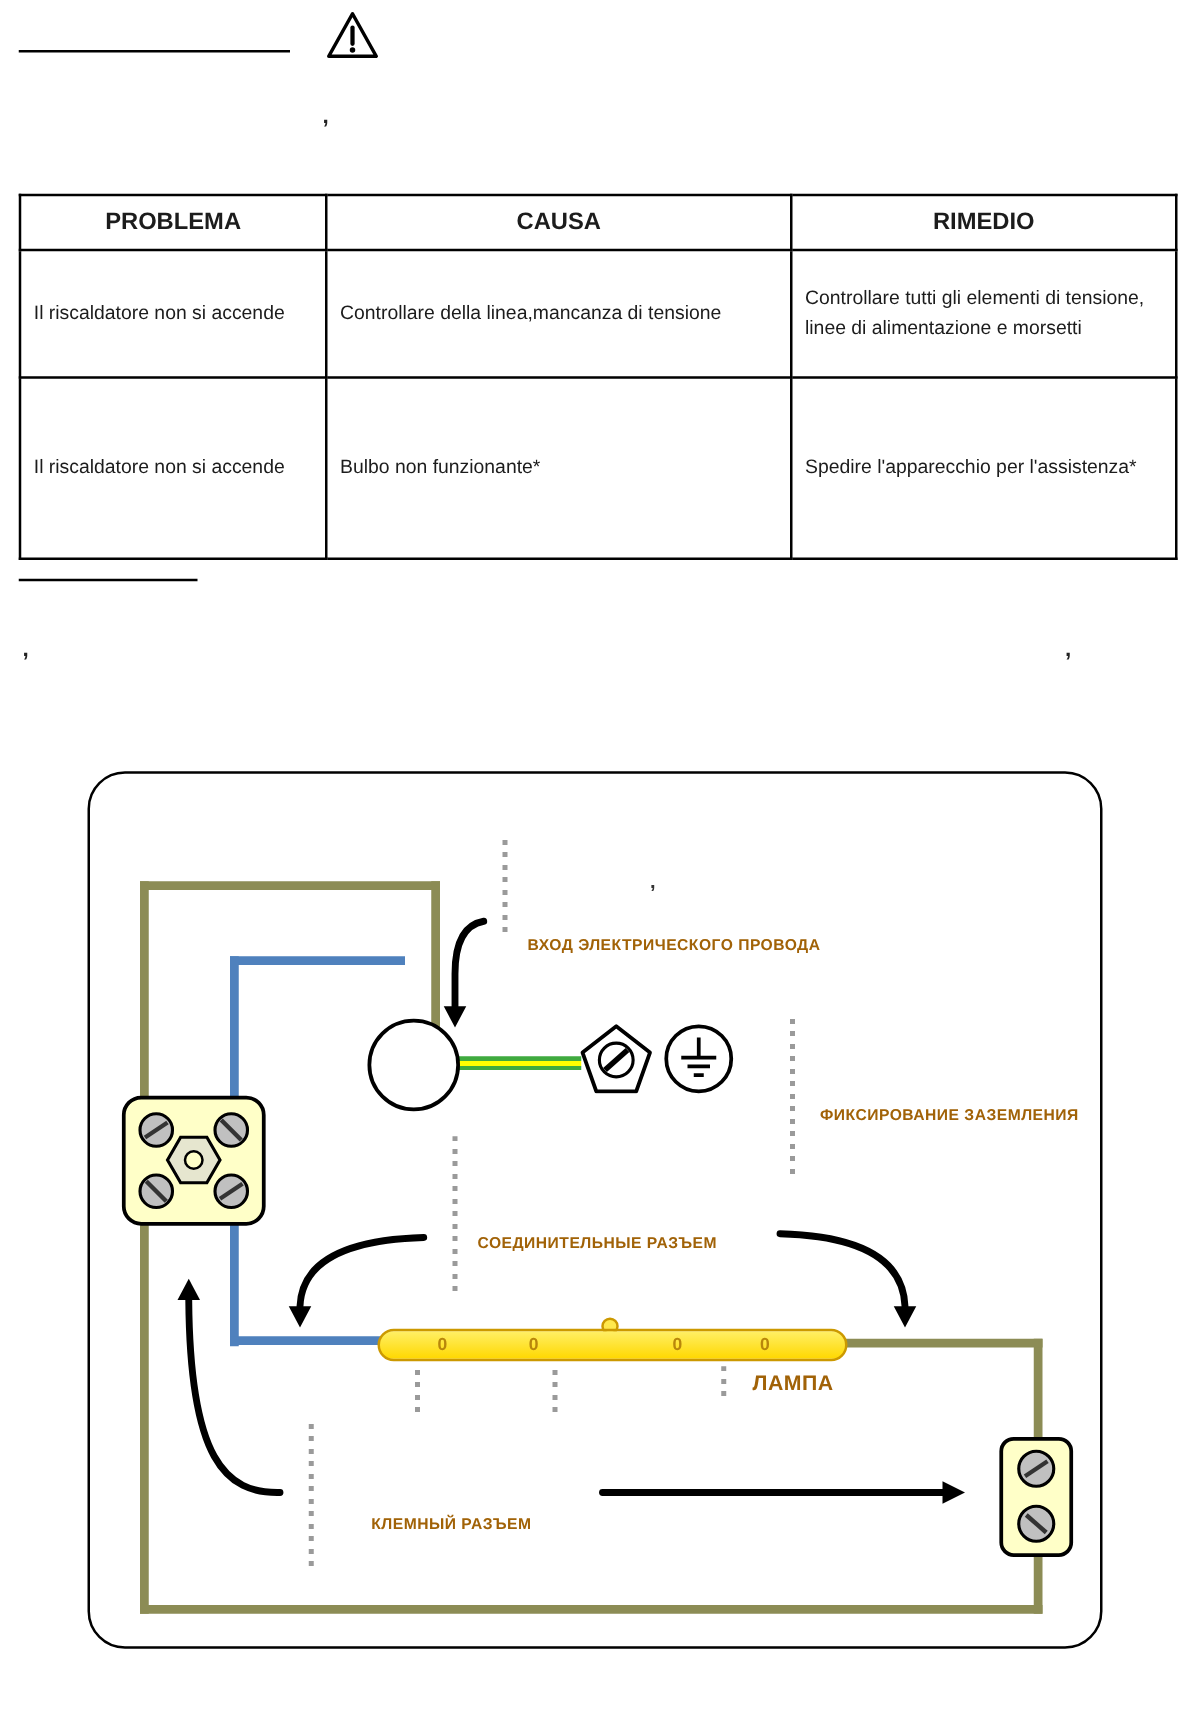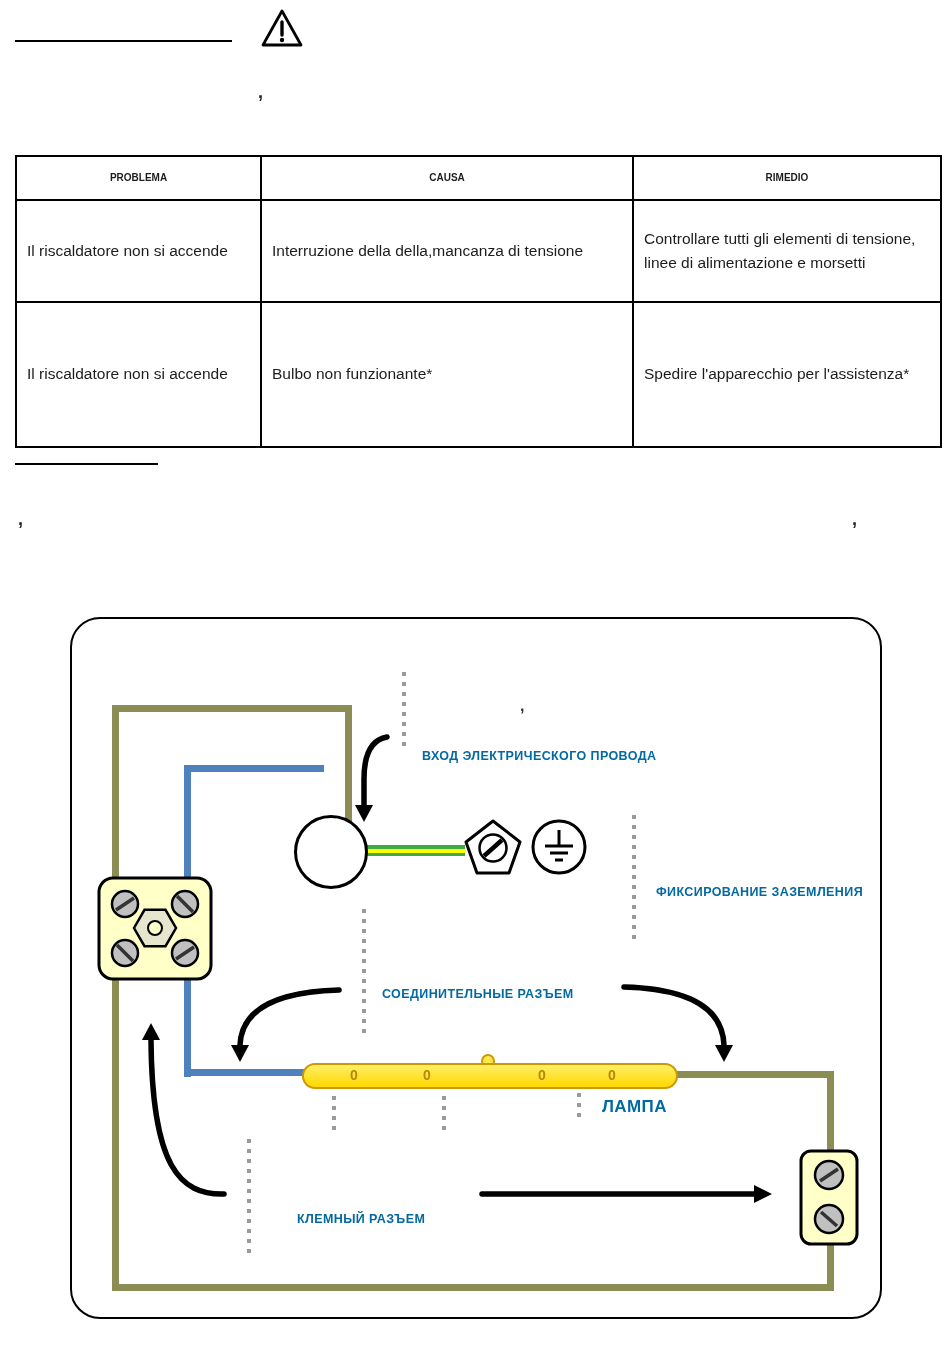--- a/index.html
+++ b/index.html
@@ -6,42 +6,42 @@
   .page{position:relative;width:950px;height:1369px;background:#fff;
         font-family:"Liberation Sans",sans-serif;color:#111;overflow:hidden;}
 
   .underline{position:absolute;border-top:2px solid #000;height:0;}
   .comma{position:absolute;font-size:18px;font-weight:bold;color:#222;line-height:1;}
 
   
   .tbl{position:absolute;left:15px;top:155px;width:925px;border-collapse:collapse;table-layout:fixed;}
   .tbl th,.tbl td{border:2px solid #000;font-size:15.5px;color:#1c1c1c;
                   padding:4px 10px;line-height:1.55;}
-  .tbl th{font-weight:bold;text-align:center;height:34px;font-size:10px;}
+  .tbl th{font-weight:bold;text-align:center;height:34px;font-size:19px;}
   .tbl td{text-align:left;vertical-align:middle;}
   .row1{height:102px;}
   .row2{height:145px;}
   .vtop{vertical-align:top;padding-top:8px;margin-left:38px;}
 
   
   .diagram{position:absolute;left:70px;top:617px;width:808px;height:698px;
            border:2px solid #000;border-radius:30px;background:#fff;}
   .wire{position:absolute;}
   .olive{background:#8c8c55;}
   .blue{background:#4f81bd;}
   .junction{position:absolute;left:222px;top:196px;width:68px;height:68px;border:3px solid #000;
             border-radius:50%;background:#fff;z-index:3;}
   .greenwire{position:absolute;left:293px;top:226px;width:100px;height:11px;z-index:2;
              background:linear-gradient(to bottom,#3faa3f 0 3.5px,#ffff00 3.5px 7.5px,#3faa3f 7.5px 11px);}
   .lamp{position:absolute;left:230px;top:444px;width:376px;height:26px;border-radius:13px;
         background:linear-gradient(#ffef66,#ffd800);border:2px solid #cc9900;z-index:2;box-sizing:border-box;}
   .lampmark{position:absolute;top:2px;font-size:14px;font-weight:bold;color:#b8860b;}
   .lampbump{position:absolute;left:409px;top:435px;width:14px;height:14px;border-radius:50%;
             background:#ffe84d;border:2px solid #cc9900;z-index:1;box-sizing:border-box;}
-  .dlabel{position:absolute;font-size:12.5px;font-weight:bold;color:#0369a1;
+  .dlabel{position:absolute;font-size:12.5px;font-weight:bold;color:#a16207;
           letter-spacing:.4px;white-space:nowrap;z-index:4;}
   .dots{position:absolute;width:4px;z-index:1;
         background-image:repeating-linear-gradient(to bottom,#9a9a9a 0px,#9a9a9a 4px,transparent 4px,transparent 10px);}
   .icon-abs{position:absolute;z-index:4;}
   .arrows{position:absolute;left:0;top:0;width:808px;height:698px;z-index:5;pointer-events:none;}
   .dcomma{position:absolute;left:448px;top:78px;font-size:16px;font-weight:bold;color:#333;}
 </style>
 </head>
 <body>
 
@@ -64,21 +64,21 @@
     <thead>
       <tr>
         <th>PROBLEMA</th>
         <th>CAUSA</th>
         <th>RIMEDIO</th>
       </tr>
     </thead>
     <tbody>
       <tr class="row1">
         <td>Il riscaldatore non si accende</td>
-        <td>Interruzione della della,mancanza di tensione</td>
+        <td>Controllare della linea,mancanza di tensione</td>
         <td>Controllare tutti gli elementi di tensione, linee di alimentazione e morsetti</td>
       </tr>
       <tr class="row2">
         <td>Il riscaldatore non si accende</td>
         <td class="vtop">Bulbo non funzionante*</td>
         <td>Spedire l'apparecchio per l'assistenza*</td>
       </tr>
     </tbody>
   </table>
 

